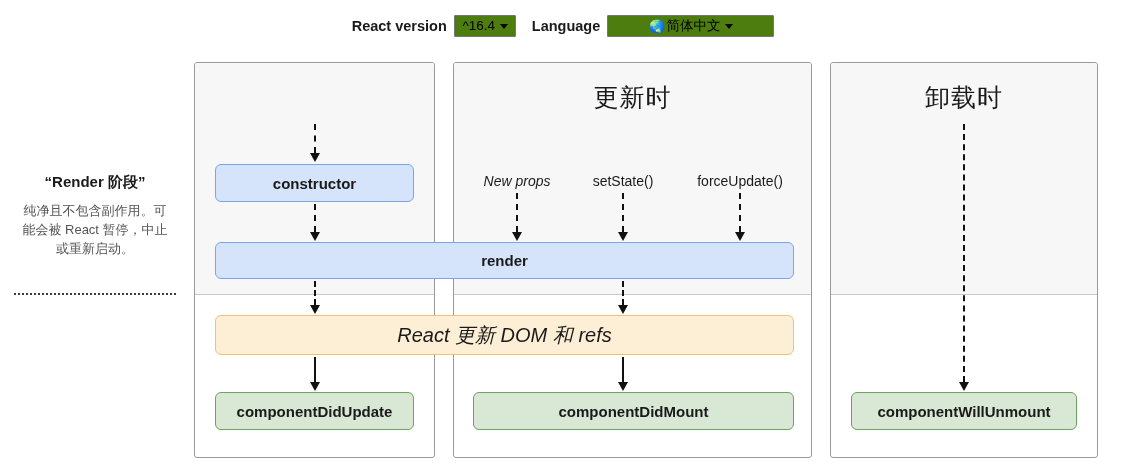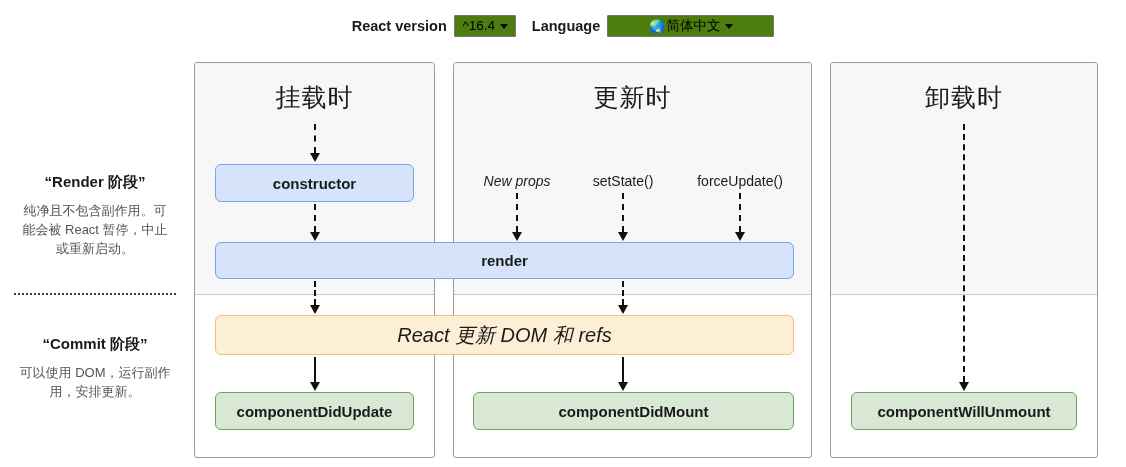--- a/index.html
+++ b/index.html
@@ -222,29 +222,24 @@
     </span>
   </div>
 </div>
 
 <div class="legend">
   <div class="legend-block legend-render">
     <div class="legend-title">“Render 阶段”</div>
     <div class="legend-desc">纯净且不包含副作用。可能会被 React 暂停，中止或重新启动。</div>
   </div>
   <div class="legend-divider"></div>
-  <div class="legend-block legend-commit">
-    <div class="legend-title">“Commit 阶段”</div>
-    <div class="legend-desc">可以使用 DOM，运行副作用，安排更新。</div>
-  </div>
 </div>
 
 <div class="col col-mount">
   <div class="col-renderzone"></div>
-  <div class="col-title">挂载时</div>
 </div>
 
 <div class="col col-update">
   <div class="col-renderzone"></div>
   <div class="col-title">更新时</div>
 </div>
 
 <div class="col col-unmount">
   <div class="col-renderzone"></div>
   <div class="col-title">卸载时</div>

